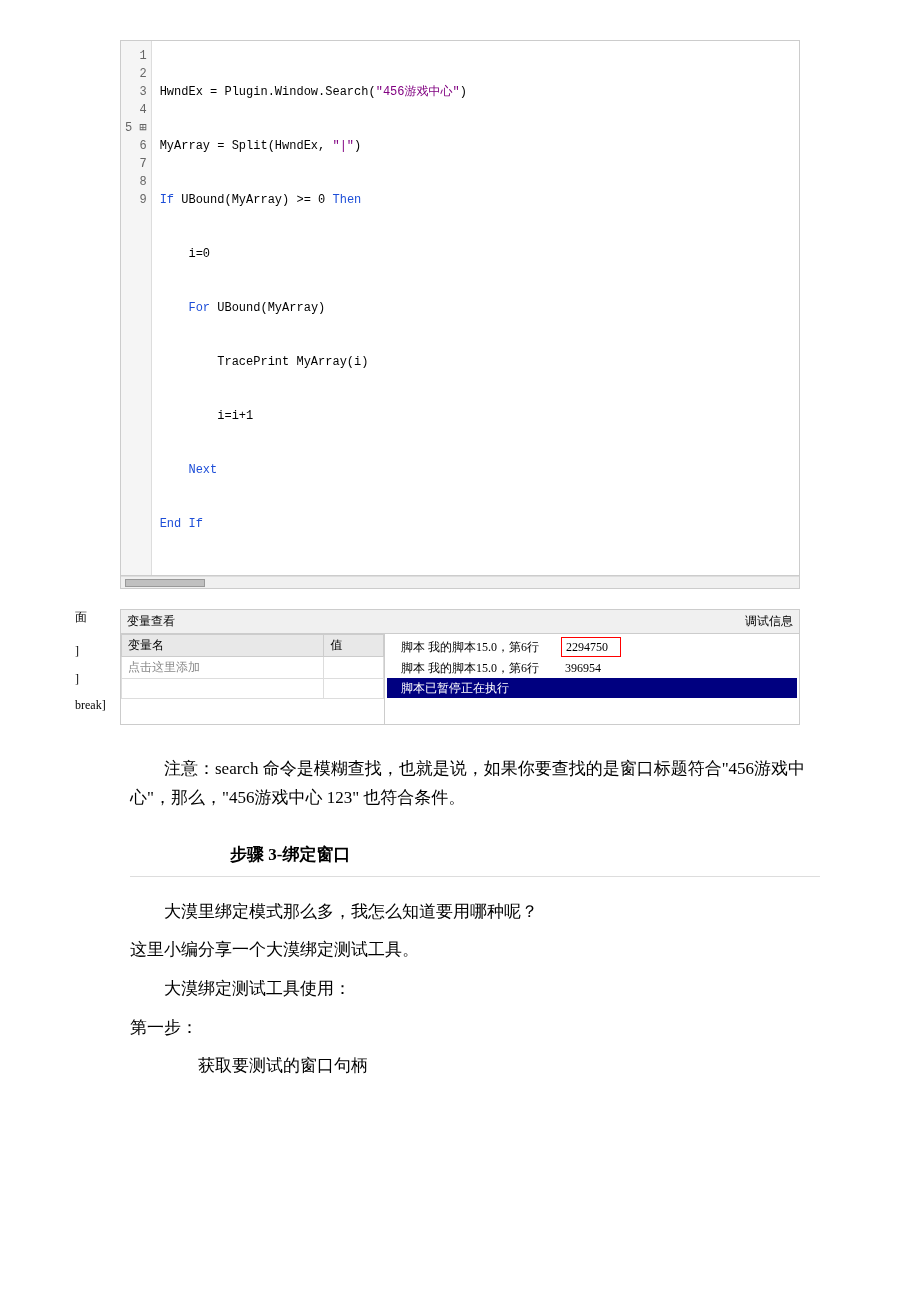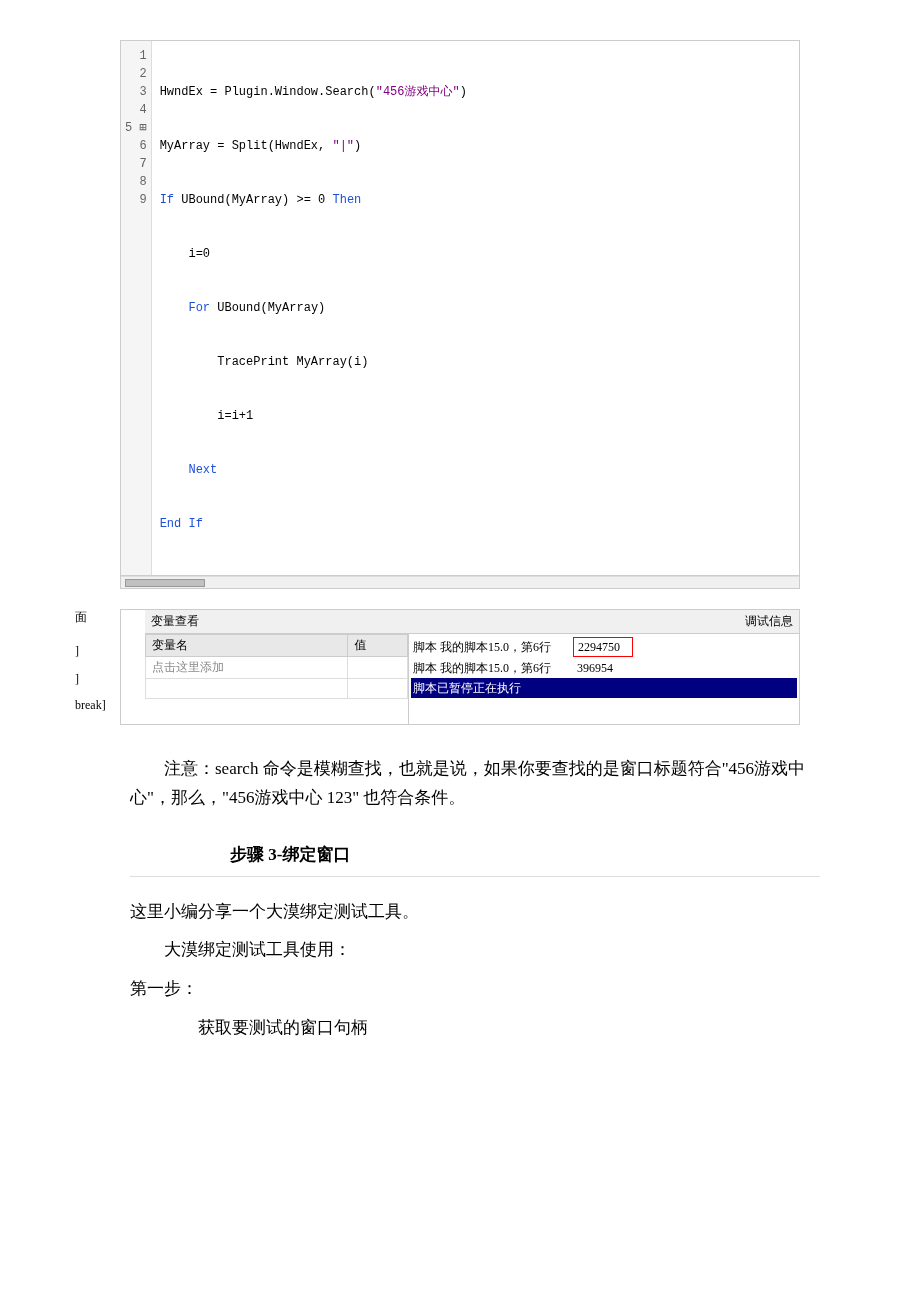--- a/index.html
+++ b/index.html
@@ -81,21 +81,20 @@
       border: 1px solid #999;
     }
 
     
     .debug-section {
       margin: 0 auto;
       width: 680px;
       border: 1px solid #ccc;
       background: #fff;
       margin-top: 0;
-      padding-left: 24px;
     }
 
     .debug-toolbar {
       display: flex;
       align-items: center;
       padding: 3px 6px;
       border-bottom: 1px solid #ccc;
       font-size: 12px;
       gap: 8px;
       background: #f0f0f0;
@@ -149,20 +148,21 @@
     }
 
     .debug-info-row.highlighted {
       background: #000080;
       color: #fff;
     }
 
     .debug-info-row .cell-label {
       min-width: 160px;
       color: #000;
+      margin-left: 12px;
     }
 
     .debug-info-row.highlighted .cell-label {
       color: #fff;
     }
 
     .debug-info-row .cell-value {
       border: 1px solid #ff0000;
       padding: 0 4px;
       background: #fff;
@@ -320,20 +320,21 @@
   </div>
 
   <div class="main-content">
 
     <p class="note-paragraph">注意：search 命令是模糊查找，也就是说，如果你要查找的是窗口标题符合"456游戏中心"，那么，"456游戏中心 123" 也符合条件。</p>
 
     <div class="step-heading">步骤 3-绑定窗口</div>
 
     <hr class="divider">
 
+    <p class="body-text-indent">大漠里绑定模式那么多，我怎么知道要用哪种呢？</p>
     <p class="body-text">这里小编分享一个大漠绑定测试工具。</p>
     <p class="body-text-indent">大漠绑定测试工具使用：</p>
     <p class="body-text">第一步：</p>
     <p class="body-text-indent2">获取要测试的窗口句柄</p>
 
   </div>
 
 </div>
 
 </body></html>

